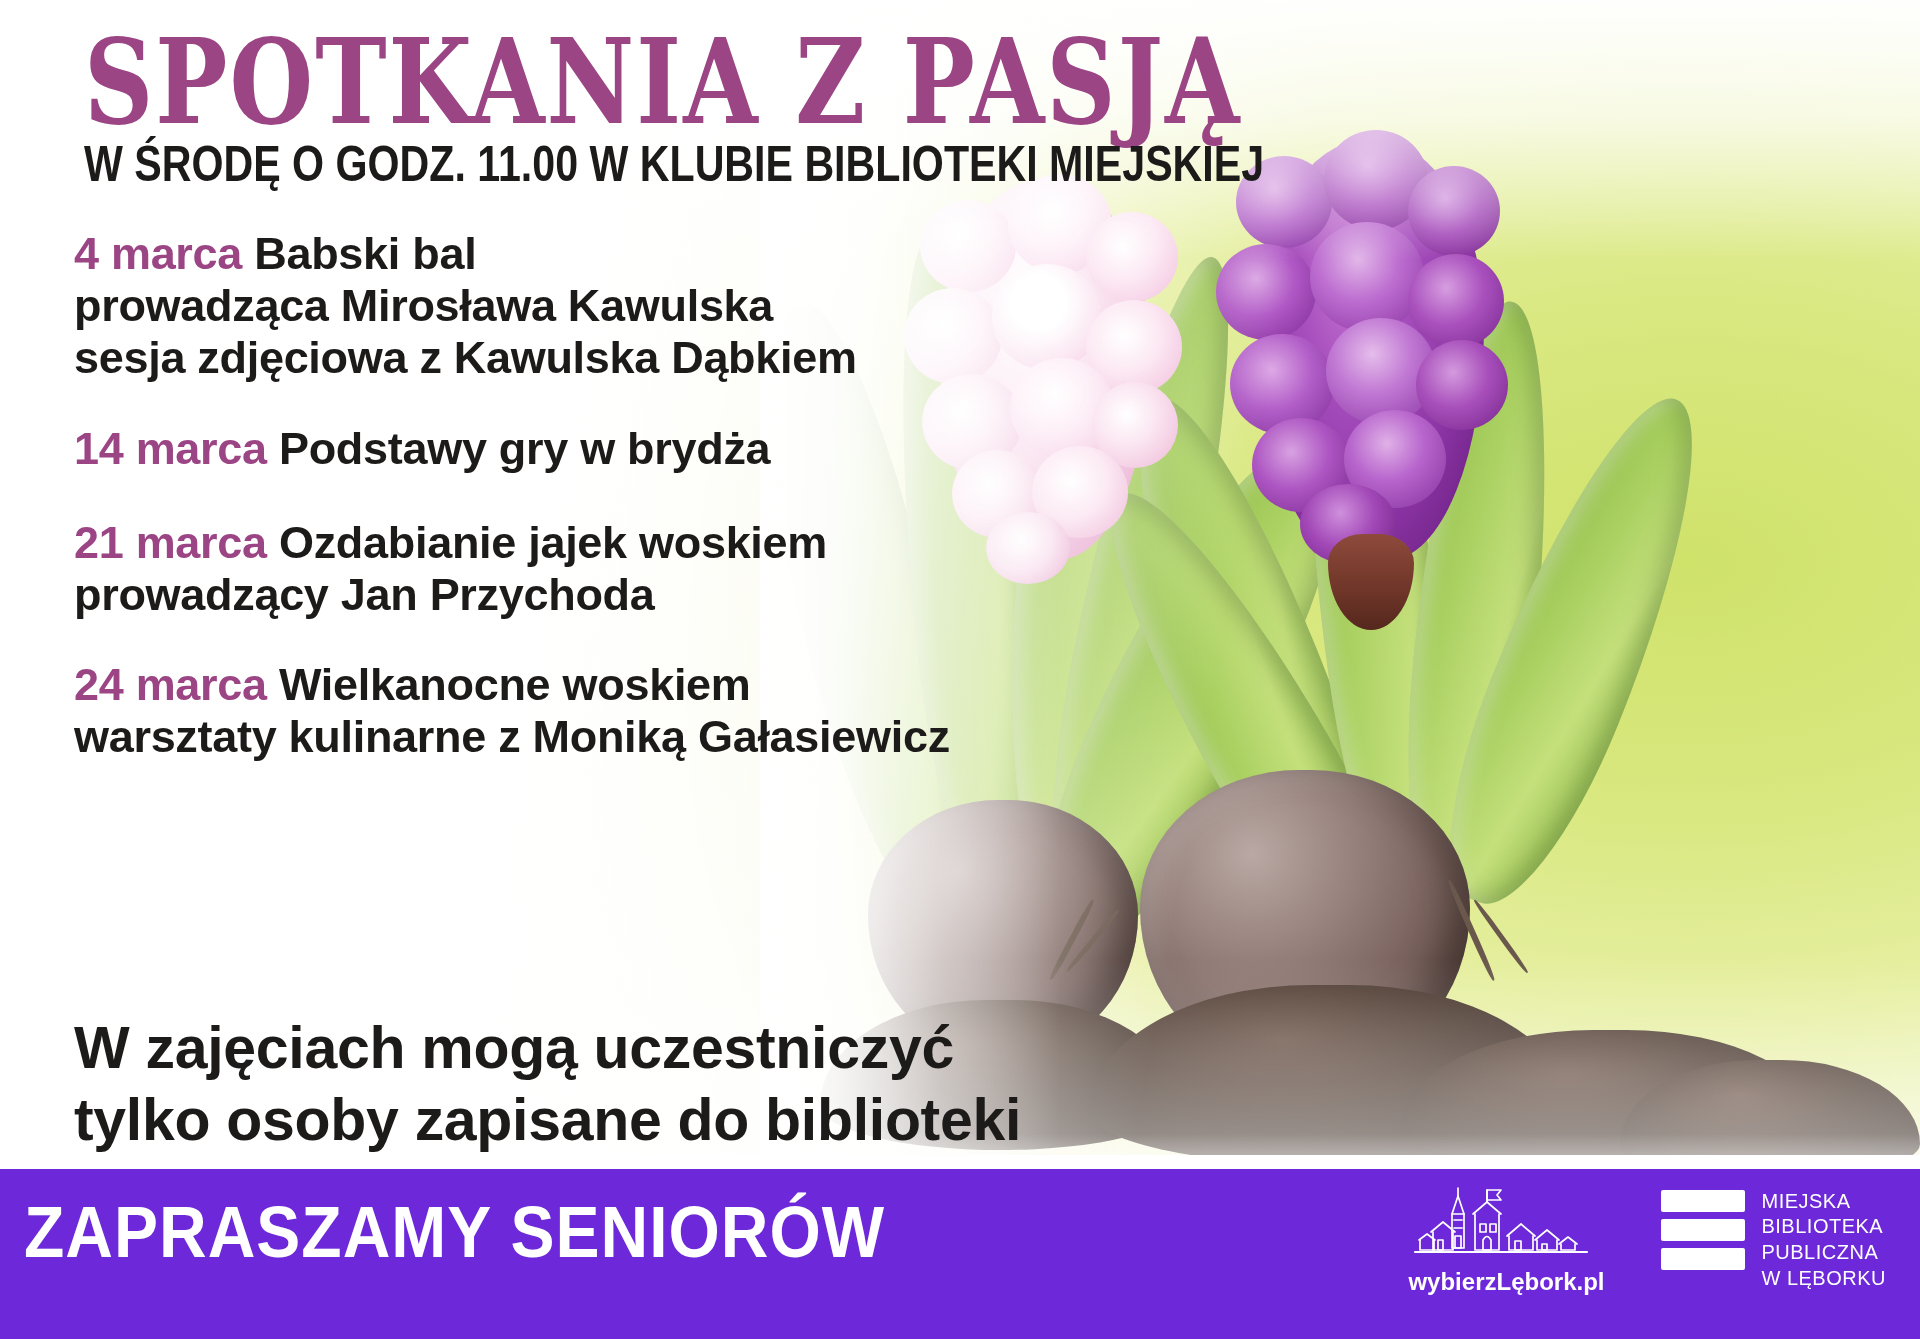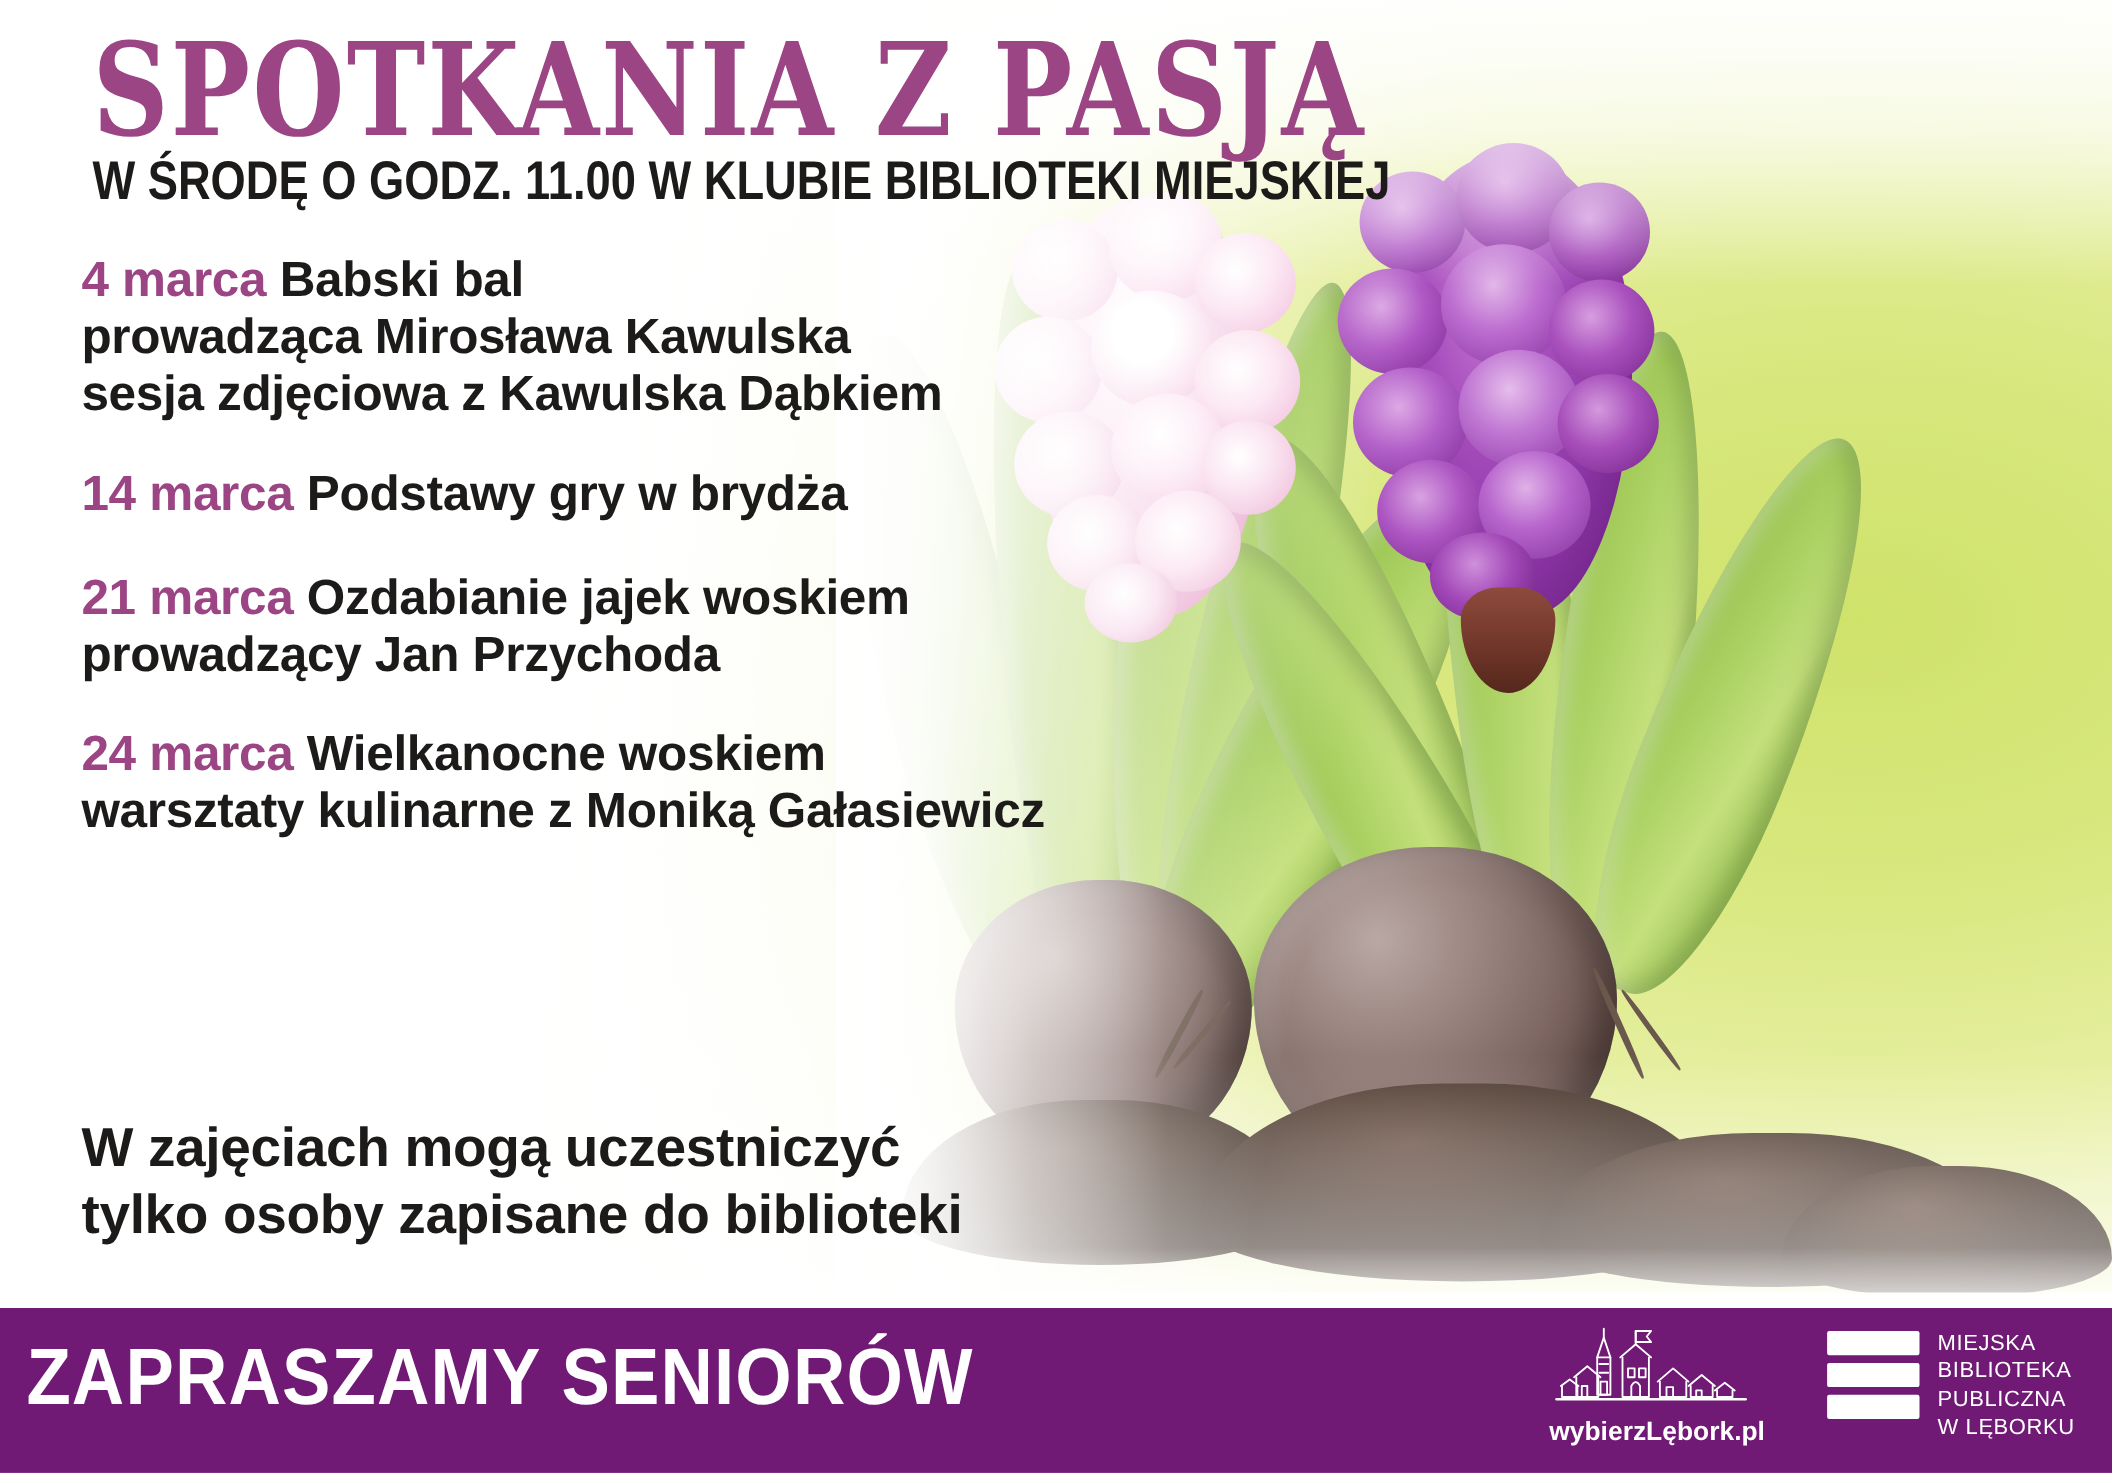--- a/index.html
+++ b/index.html
@@ -158,35 +158,35 @@
 
   .closing {
     position: absolute;
     left: 74px;
     top: 1013px;
     z-index: 60;
   }
   .closing-line {
     font-family: "Liberation Sans", sans-serif;
     font-weight: 700;
-    font-size: 50px;
+    font-size: 59px;
     line-height: 1.22;
     color: #1d1b1a;
     white-space: nowrap;
     letter-spacing: -0.3px;
   }
 
   
   .banner {
     position: absolute;
     left: 0;
     bottom: 0;
     width: 1920px;
-    height: 150px;
-    background: #701a75;
+    height: 170px;
+    background: #6d28d9;
     z-index: 80;
   }
   .banner-strip-top {
     position: absolute;
     left: 0; top: -14px; width: 1920px; height: 14px;
     background: #ffffff;
   }
   .banner-title {
     position: absolute;
     left: 24px;

